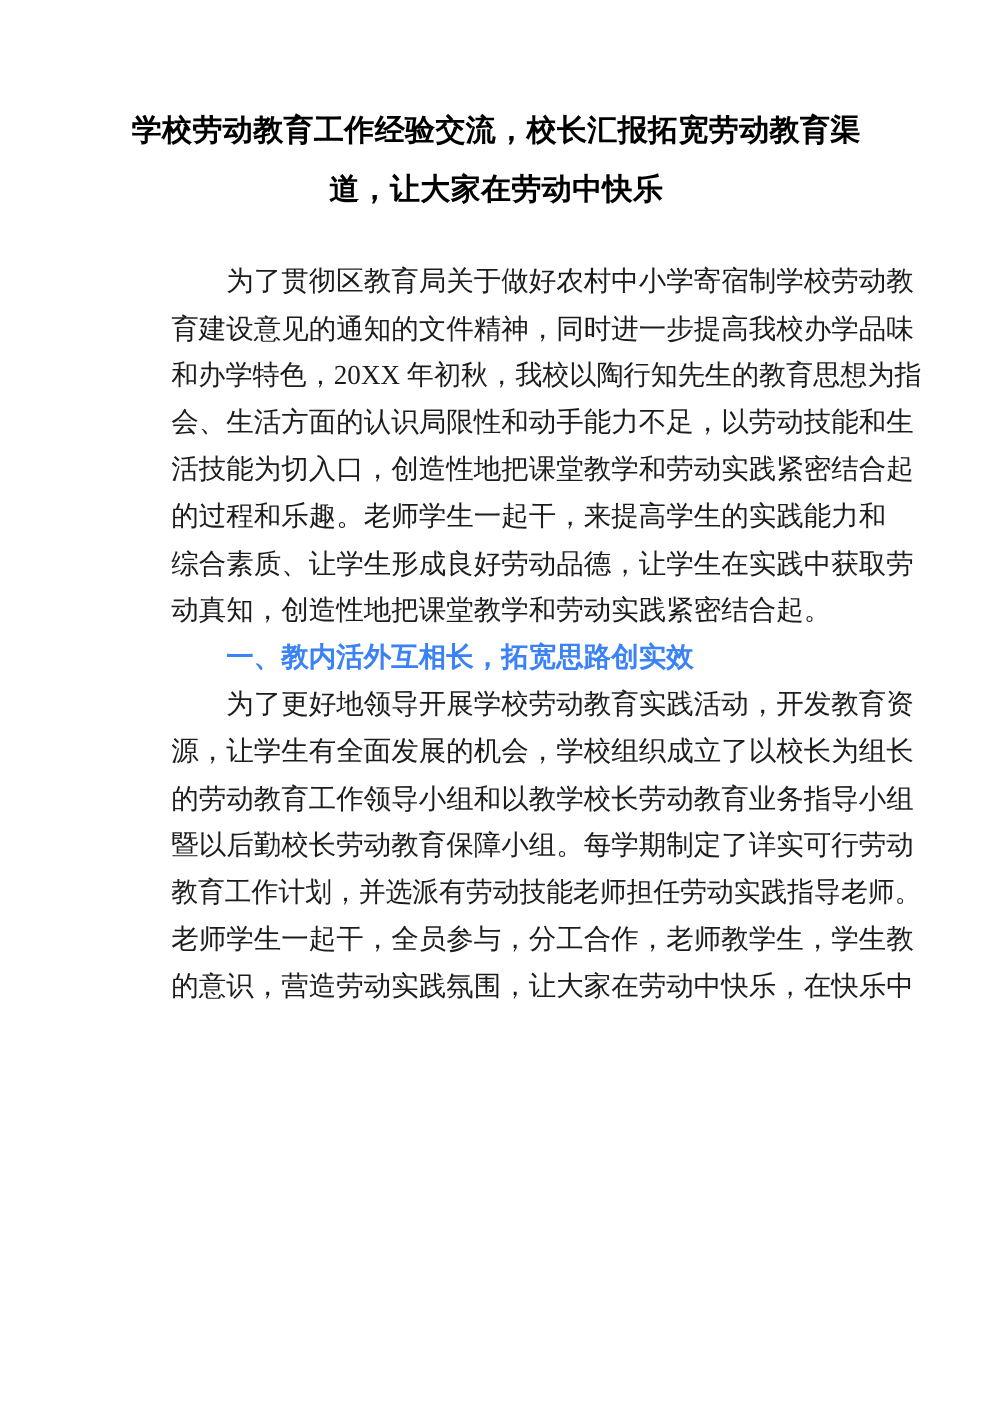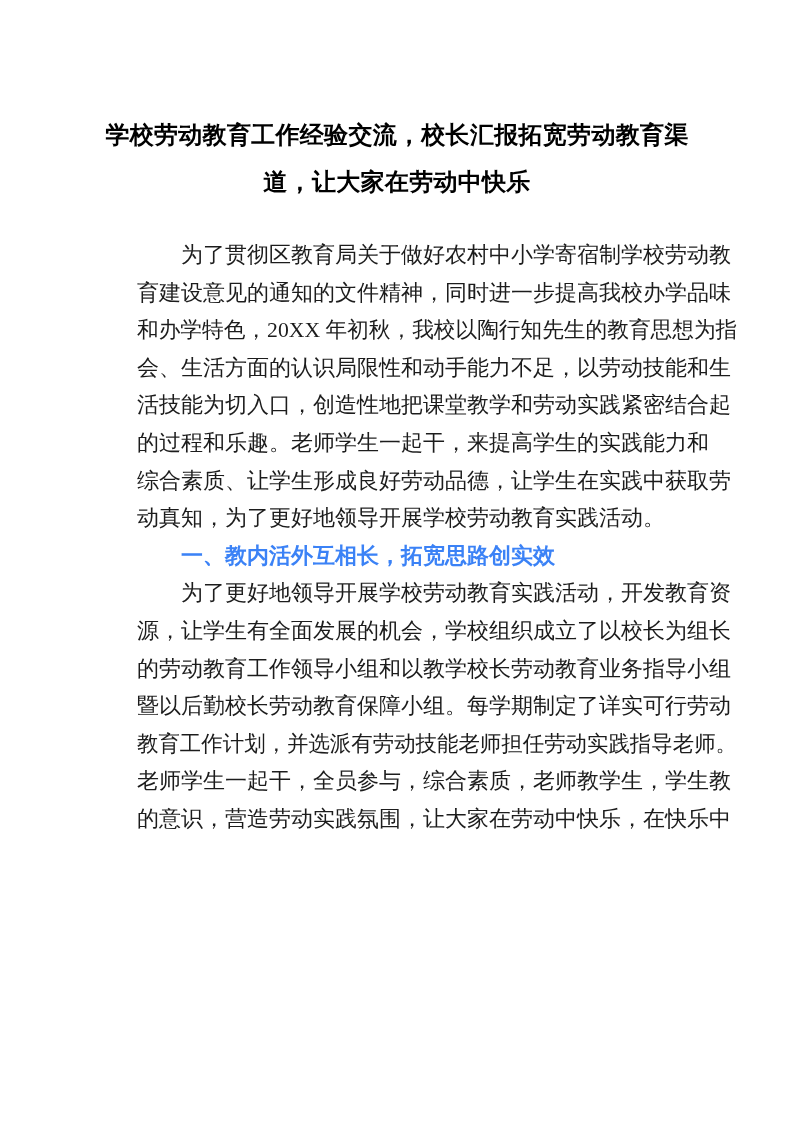--- a/index.html
+++ b/index.html
@@ -4,21 +4,21 @@
 <style>
   html, body { margin: 0; padding: 0; background: #ffffff; }
 
   .page {
     position: relative;
     width: 793px;
     height: 1122px;
     background: #ffffff;
     overflow: hidden;
     box-sizing: border-box;
-    padding-top: 112px;
+    padding-top: 82px;
     font-family: "Liberation Serif", "DejaVu Serif", serif;
   }
 
   .doc {
     width: 600px;
     margin-left: 97px;
   }
 
   .title-line {
     font-size: 24px;
@@ -75,30 +75,30 @@
 
     <div class="body-text" id="doc-body">
         <div>
           <div class="line indent">为了贯彻区教育局关于做好农村中小学寄宿制学校劳动教</div>
           <div class="line">育建设意见的通知的文件精神，同时进一步提高我校办学品味</div>
           <div class="line" style="transform: scaleX(0.985222);">和办学特色，20XX 年初秋，我校以陶行知先生的教育思想为指</div>
           <div class="line">会、生活方面的认识局限性和动手能力不足，以劳动技能和生</div>
           <div class="line">活技能为切入口，创造性地把课堂教学和劳动实践紧密结合起</div>
           <div class="line">的过程和乐趣。老师学生一起干，来提高学生的实践能力和</div>
           <div class="line">综合素质、让学生形成良好劳动品德，让学生在实践中获取劳</div>
-          <div class="line no-just">动真知，为了更好地领导开展学校劳动教育实践活动。</div>
+          <div class="line no-just">动真知，创造性地把课堂教学和劳动实践紧密结合起。</div>
         </div>
         <div>
           <div class="line indent no-just bold">一、教内活外互相长，拓宽思路创实效</div>
         </div>
         <div>
           <div class="line indent">为了更好地领导开展学校劳动教育实践活动，开发教育资</div>
           <div class="line">源，让学生有全面发展的机会，学校组织成立了以校长为组长</div>
           <div class="line">的劳动教育工作领导小组和以教学校长劳动教育业务指导小组</div>
           <div class="line">暨以后勤校长劳动教育保障小组。每学期制定了详实可行劳动</div>
           <div class="line" style="transform: scaleX(0.974026);">教育工作计划，并选派有劳动技能老师担任劳动实践指导老师。</div>
-          <div class="line">老师学生一起干，全员参与，综合素质，老师教学生，学生教</div>
+          <div class="line">老师学生一起干，全员参与，分工合作，老师教学生，学生教</div>
           <div class="line">的意识，营造劳动实践氛围，让大家在劳动中快乐，在快乐中</div>
         </div>
       </div>
 
   </div>
 </div>
 
 </body></html>

